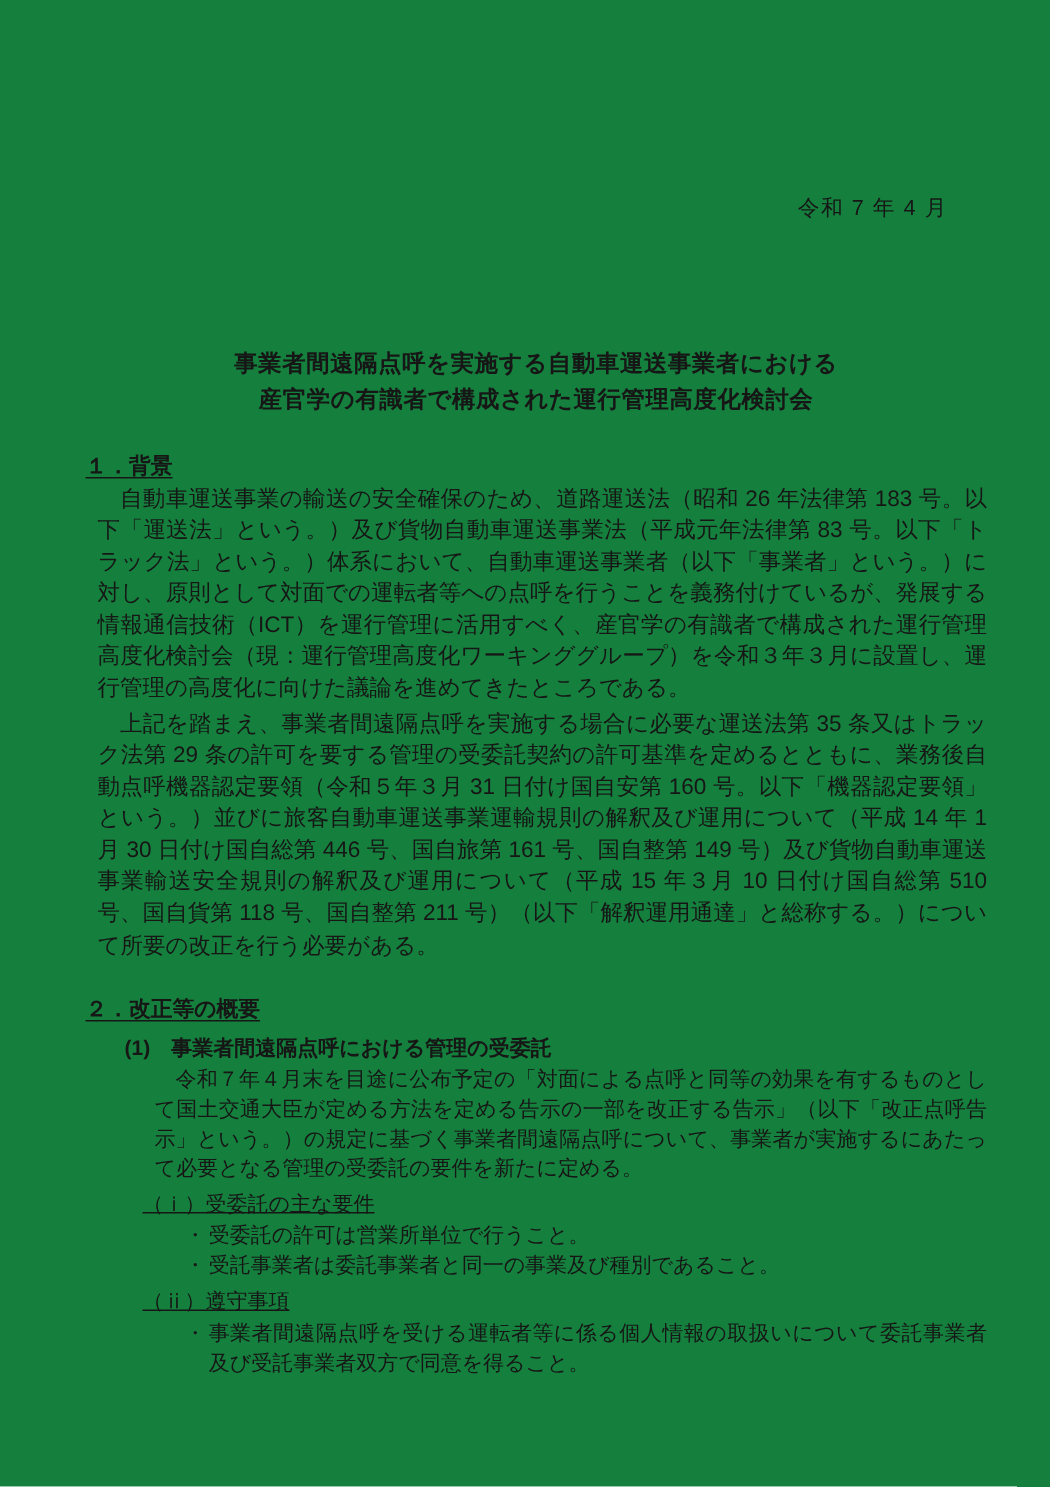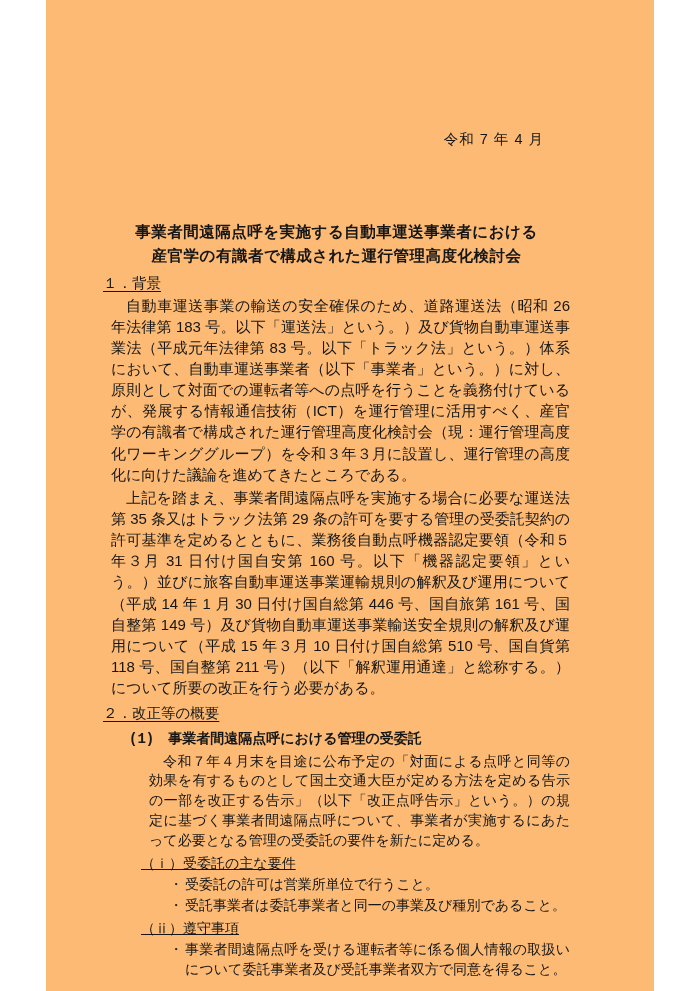--- a/index.html
+++ b/index.html
@@ -1,63 +1,62 @@
 <!DOCTYPE html>
 <html lang="ja"><head>
 <meta charset="utf-8">
 <style>
   html,body{margin:0;padding:0;background:#ffffff;}
   .page{
     position:relative;
-    width:608px;
+    width:700px;
     height:991px;
     margin:0 auto;
-    background:#fdba74;
+    background:#15803d;
     box-sizing:border-box;
-    padding:80px 84px 40px 57px;
+    padding:80px 42px 40px 57px;
     font-family:"Liberation Sans", sans-serif;
     color:#161616;
     overflow:hidden;
   }
   .meta{
     text-align:right;
     font-size:14.5px;
     line-height:1.65;
     padding-right:26px;
     letter-spacing:1px;
     white-space:pre;
   }
   .doc-title{
-    margin-top:20px;
+    margin-top:31px;
     text-align:center;
     font-size:15.5px;
     font-weight:700;
     line-height:1.55;
     letter-spacing:0.5px;
   }
   .sec-heading{
-    margin:6px 0 2px 0;
+    margin:22px 0 2px 0;
     font-size:14.5px;
-    font-weight:400;
+    font-weight:700;
     text-decoration:underline;
     text-underline-offset:3px;
   }
   .para{
     margin:2px 0 0 8px;
     font-size:15px;
     line-height:1.41;
     text-indent:1em;
     text-align:justify;
   }
   .sub-heading{
     margin:6px 0 0 26px;
     font-size:14px;
     font-weight:700;
     line-height:1.45;
-    font-family:Liberation Mono, monospace;
   }
   .sub-para{
     margin:2px 0 0 46px;
     font-size:14px;
     line-height:1.41;
     text-indent:1em;
     text-align:justify;
   }
   .item-heading{
     margin:3px 0 0 38px;

